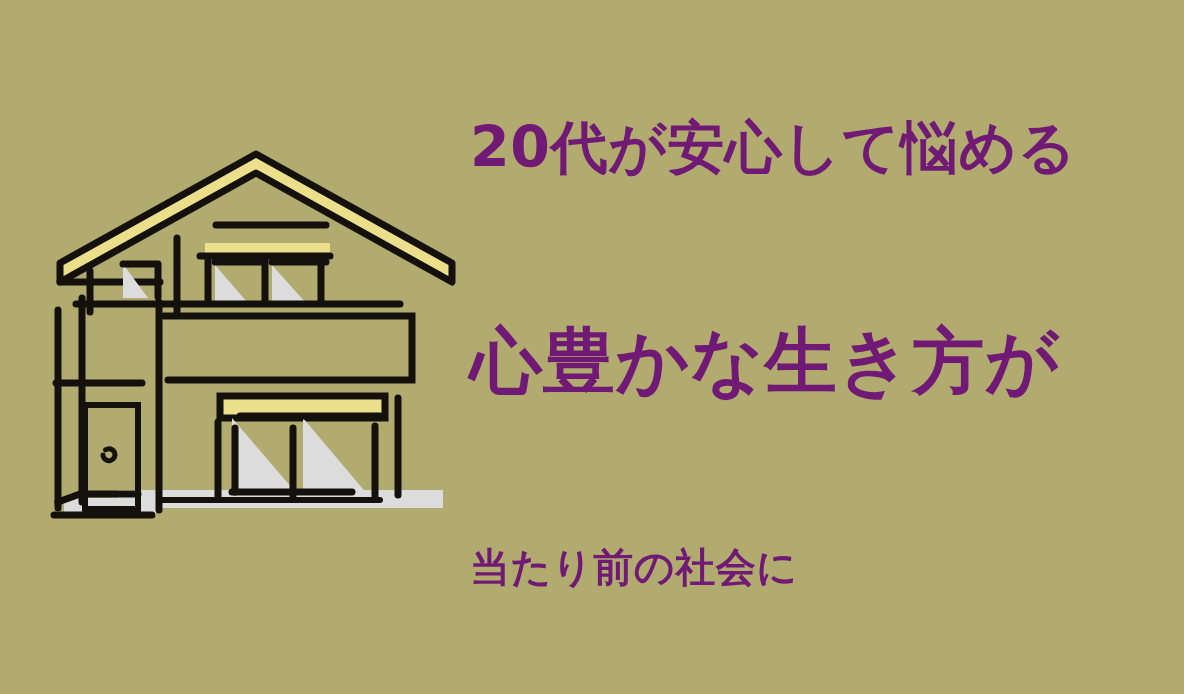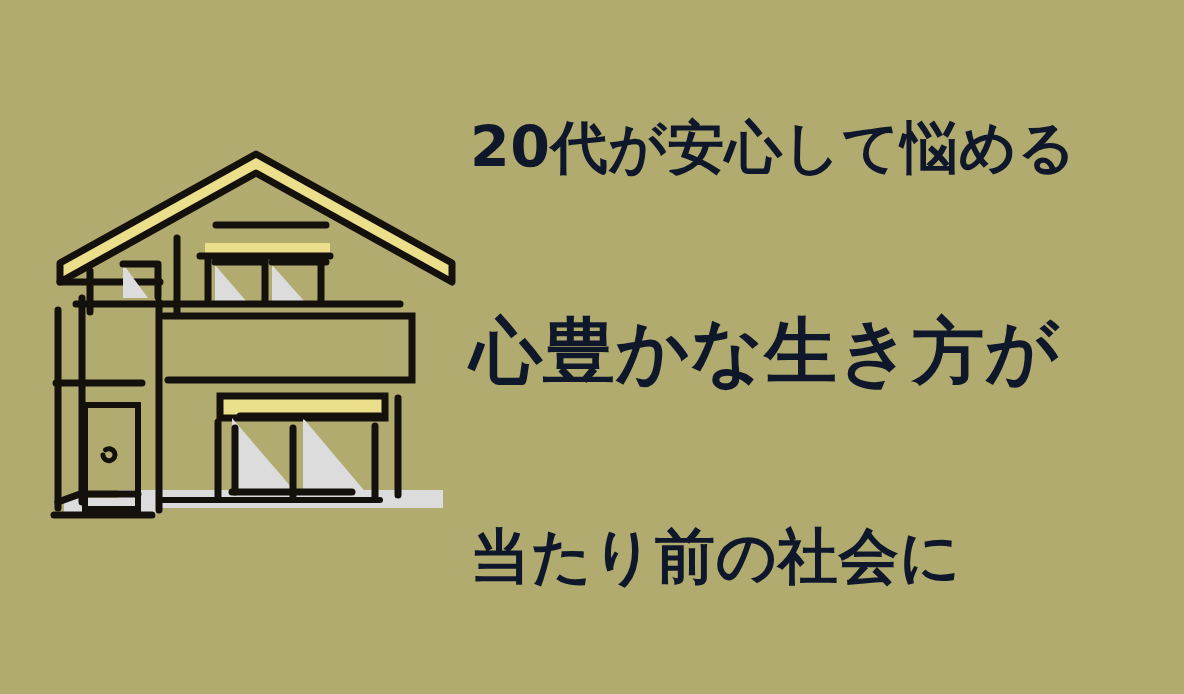--- a/index.html
+++ b/index.html
@@ -42,31 +42,31 @@
     left: 470px;
     top: 118px;
     width: 660px;
     height: 470px;
     display: flex;
     flex-direction: column;
     justify-content: space-between;
     align-items: flex-start;
   }
   .headline-line {
-    color: #0f172a;
+    color: #701a75;
     font-family: "DejaVu Sans", "Liberation Sans", sans-serif;
     font-weight: 700;
     font-size: 58px;
     line-height: 1.05;
     letter-spacing: 0.012em;
     white-space: nowrap;
   }
   .headline-line.line-1 { font-size: 57px; }
   .headline-line.line-2 { font-size: 72px; }
-  .headline-line.line-3 { font-size: 60px; }
+  .headline-line.line-3 { font-size: 40px; }
 </style>
 </head>
 <body>
 
 <div id="banner">
 
   <div id="illustration-wrap">
     <svg id="house-illustration" viewBox="0 0 420 400" xmlns="http://www.w3.org/2000/svg">
 
       <rect x="78" y="340" width="325" height="18" fill="#dcdcdc"></rect>

